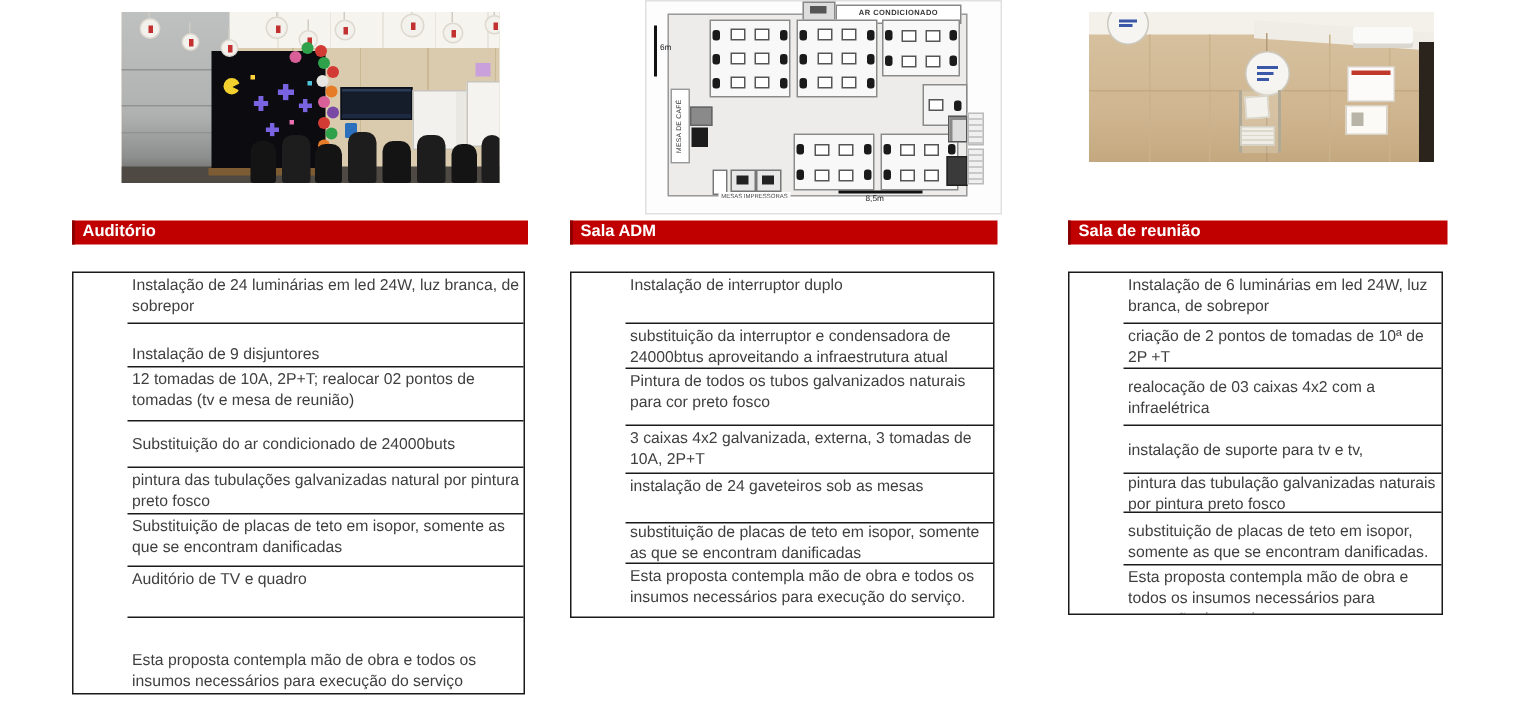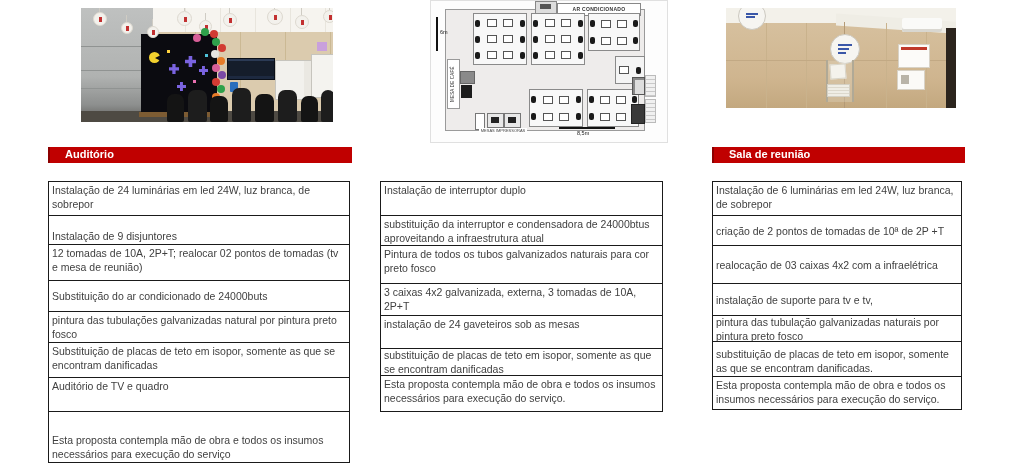--- a/index.html
+++ b/index.html
@@ -1,23 +1,23 @@
 <!DOCTYPE html>
 <html><head>
 <meta charset="utf-8">
 <style>
   html,body{margin:0;padding:0;background:#ffffff;}
   .page{position:relative;width:1012px;height:474px;background:#fff;overflow:hidden;
         font-family:"Liberation Sans",sans-serif;color:#3f3f3f;}
 
   
   .hdr{position:absolute;height:16px;background:#c00000;color:#fff;font-weight:bold;
-       font-size:11px;line-height:15px;padding-left:15px;box-sizing:border-box;
+       font-size:11px;line-height:15px;padding-left:5px;box-sizing:border-box;
        border-left:2px solid #8d0000;}
-  .tbl{position:absolute;border:1px solid #1a1a1a;box-sizing:border-box;background:#fff;}
+  .tbl{position:absolute;border:1px solid #1a1a1a;box-sizing:border-box;background:#fff;padding-left:36px;}
   .row{display:flex;border-bottom:1px solid #1a1a1a;box-sizing:border-box;overflow:hidden;}
   .row:last-child{border-bottom:none;}
   .row span{padding:1px 3px;font-size:10.5px;line-height:14px;display:block;}
 
   .c1 .row:nth-child(1){height:34px;align-items:flex-start;}
   .c1 .row:nth-child(2){height:29px;align-items:flex-end;}
   .c1 .row:nth-child(3){height:36px;align-items:flex-start;}
   .c1 .row:nth-child(4){height:31px;align-items:center;}
   .c1 .row:nth-child(5){height:31px;align-items:center;}
   .c1 .row:nth-child(6){height:35px;align-items:flex-start;}
@@ -399,20 +399,21 @@
         <span>Substituição de placas de teto em isopor, somente as que se encontram danificadas</span>
       </div>
     <div class="row">
         <span>Auditório de TV e quadro</span>
       </div>
     <div class="row">
         <span>Esta proposta contempla mão de obra e todos os insumos necessários para execução do serviço</span>
       </div>
   </div>
 
+  <div class="hdr" style="left:380px;top:147px;width:285px">Sala ADM</div>
   <div class="tbl c2" style="left:380px;top:181px;width:283px">
     <div class="row">
         <span>Instalação de interruptor duplo</span>
       </div>
     <div class="row">
         <span>substituição da interruptor e condensadora de 24000btus aproveitando a infraestrutura atual</span>
       </div>
     <div class="row">
         <span>Pintura de todos os tubos galvanizados naturais para cor preto fosco</span>
       </div>

